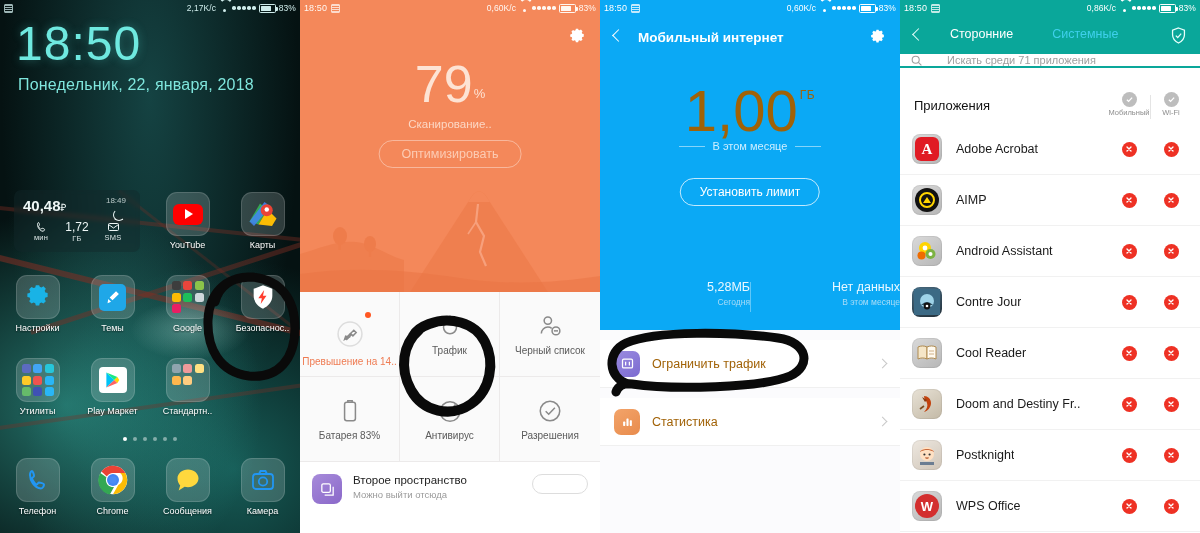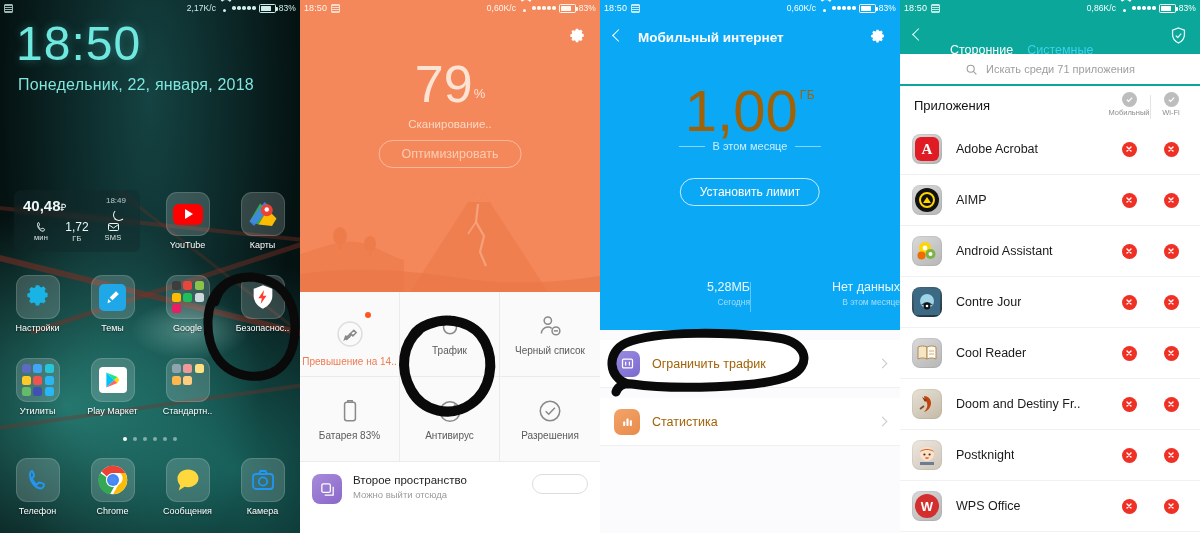--- a/index.html
+++ b/index.html
@@ -176,28 +176,28 @@
     display: flex; align-items: center; padding: 0 14px; gap: 12px; border-bottom: 1px solid #f0f0f0;
   }
   .p3-row .ico { width: 26px; height: 26px; border-radius: 7px; display: flex; align-items: center; justify-content: center; flex: 0 0 26px; }
   .p3-row .lbl { font-size: 12.5px; color: #a16207; }
   .p3-row .chev { margin-left: auto; width: 7px; height: 7px; border-right: 1.4px solid #c8c8c8; border-top: 1.4px solid #c8c8c8; transform: rotate(45deg); }
 
   
   #p4 { background: #fff; }
   .p4-head { position: absolute; inset: 0 0 auto 0; height: 54px; background: #0aa79a; }
   .p4-back { position: absolute; left: 14px; top: 30px; width: 9px; height: 9px; border-left: 1.7px solid #e6fffb; border-bottom: 1.7px solid #e6fffb; transform: rotate(45deg); }
-  .p4-tabs { position: absolute; left: 50px; top: 27px; display: flex; gap: 14px; margin-top: 16px; }
+  .p4-tabs { position: absolute; left: 50px; top: 27px; display: flex; gap: 39px; }
   .p4-tabs span { font-size: 12.5px; }
   .p4-tabs .on { color: #fff; }
   .p4-tabs .off { color: #3fd0ec; }
   .p4-shield { position: absolute; right: 12px; top: 26px; width: 19px; height: 19px; }
   .p4-search {
-    position: absolute; top: 54px; left: 0; right: 0; height: 32px; background: #fff;
-    display: flex; align-items: center; gap: 8px; padding: 0 10px; border-bottom: 2px solid #0aa79a; justify-content: center;
+    position: absolute; top: 54px; left: 0; right: 0; height: 14px; background: #fff;
+    display: flex; align-items: center; gap: 24px; padding: 0 10px; border-bottom: 2px solid #0aa79a;
   }
   .p4-search .ph { font-size: 11px; color: #9e9e9e; }
   .p4-colhead { position: absolute; top: 86px; left: 0; right: 0; height: 38px; background: #fff; display: flex; align-items: center; padding: 0 8px 0 14px; }
   .p4-colhead .ttl { font-size: 13px; color: #111; font-weight: 500; }
   .p4-colhead .cols { margin-left: auto; display: flex; }
   .p4-colhead .c { width: 42px; text-align: center; position: relative; }
   .p4-colhead .c .t { font-size: 7.5px; color: #8d8d8d; line-height: 8.5px; margin-top: 2px; word-break: break-all; }
   .p4-colhead .c .chk { width: 15px; height: 15px; border-radius: 50%; background: #bdbdbd; margin: 0 auto; display: flex; align-items: center; justify-content: center; }
   .p4-colhead .sep { position: absolute; left: 0; top: 3px; width: 1px; height: 24px; background: #e4e4e4; }
   .applist { position: absolute; top: 124px; left: 0; right: 0; bottom: 0; overflow: hidden; }

